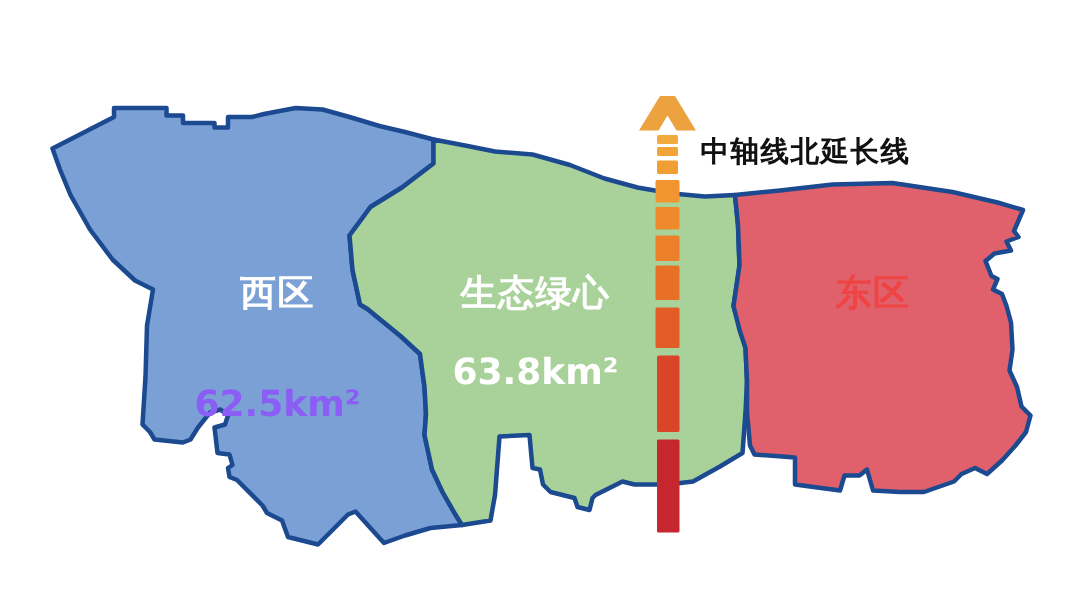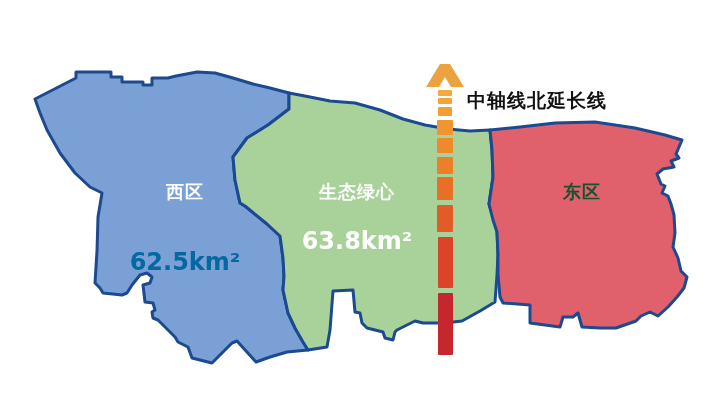--- a/index.html
+++ b/index.html
@@ -12,21 +12,21 @@
   }
   .stage svg{position:absolute;left:0;top:0;}
   .zone-label{
     position:absolute;
     text-align:center;
     color:#ffffff;
     font-weight:bold;
     pointer-events:none;
     line-height:1.2;
   }
-  .zone-label .zone-name{font-size:18px;letter-spacing:1px;}
+  .zone-label .zone-name{font-size:24px;letter-spacing:1px;}
   .zone-label .zone-area{font-size:24px;margin-top:3px;letter-spacing:0px;}
   .label-west{left:115px;top:181px;width:140px;}
   .label-green{left:282px;top:181px;width:150px;}
   .label-east{left:512px;top:181px;width:140px;}
   .axis-label{
     position:absolute;
     left:467px;top:88px;
     font-size:19px;
     font-weight:bold;
     color:#111111;
@@ -78,27 +78,27 @@
         <rect x="437" y="205" width="16" height="27" fill="#e25c28" rx="1"></rect>
         <rect x="438" y="237" width="15" height="51" fill="#da452a" rx="1"></rect>
         <rect x="438" y="293" width="15" height="62" fill="#c6262d" rx="1"></rect>
       </g>
 
     <polygon points="426,87 440,64 450,64 464,87 451,87 445,77 439,87" fill="#eca23e"></polygon>
   </svg>
 
   <div class="zone-label label-west">
     <div class="zone-name" style="color: rgb(255, 255, 255);">西区</div>
-    <div class="zone-area" style="color: #0369a1; margin-top: 45px;">62.5km²</div>
+    <div class="zone-area" style="color: #8b5cf6; margin-top: 45px;">62.5km²</div>
   </div>
 
   <div class="zone-label label-green">
     <div class="zone-name" style="color: rgb(255, 255, 255);">生态绿心</div>
     <div class="zone-area" style="color: rgb(255, 255, 255); margin-top: 24px;">63.8km²</div>
   </div>
 
   <div class="zone-label label-east">
-    <div class="zone-name" style="color: #14532d;">东区</div>
+    <div class="zone-name" style="color: #ef4444;">东区</div>
   </div>
 
   <div class="axis-label" style="color: rgb(17, 17, 17);">中轴线北延长线</div>
 
 </div>
 
 </body></html>

